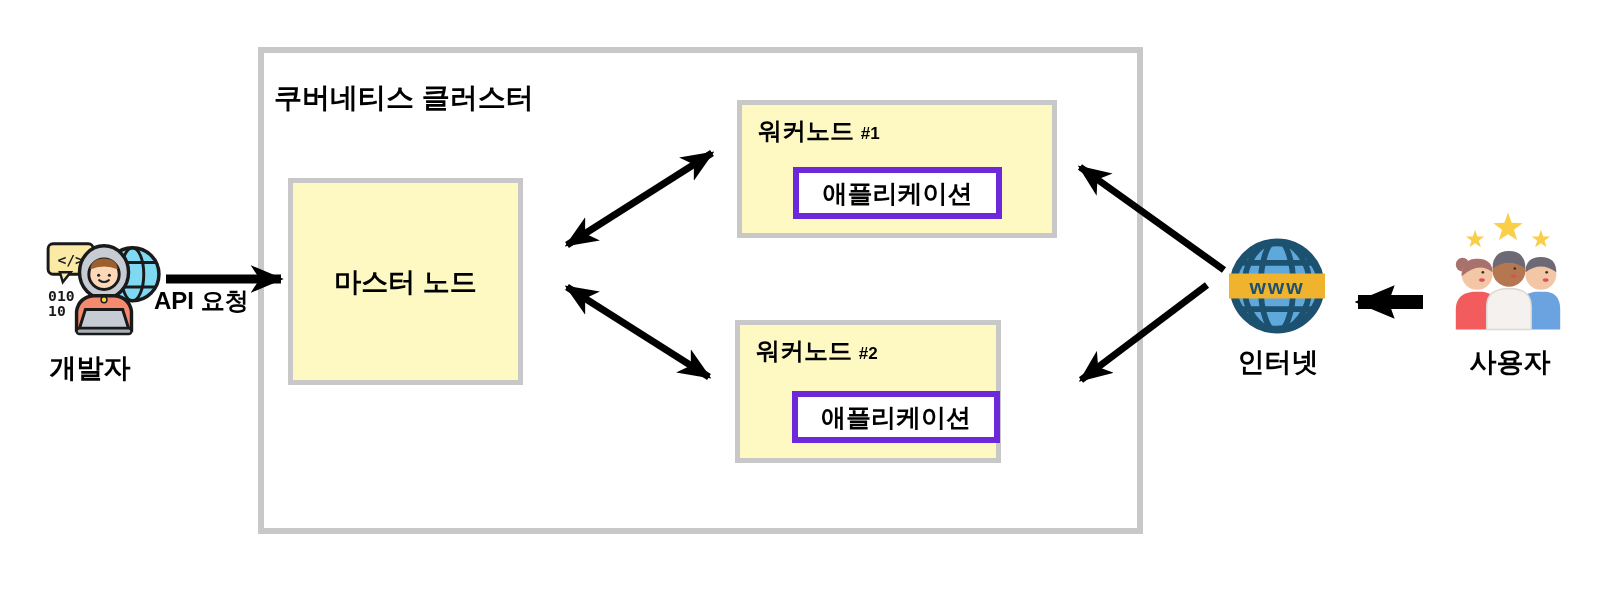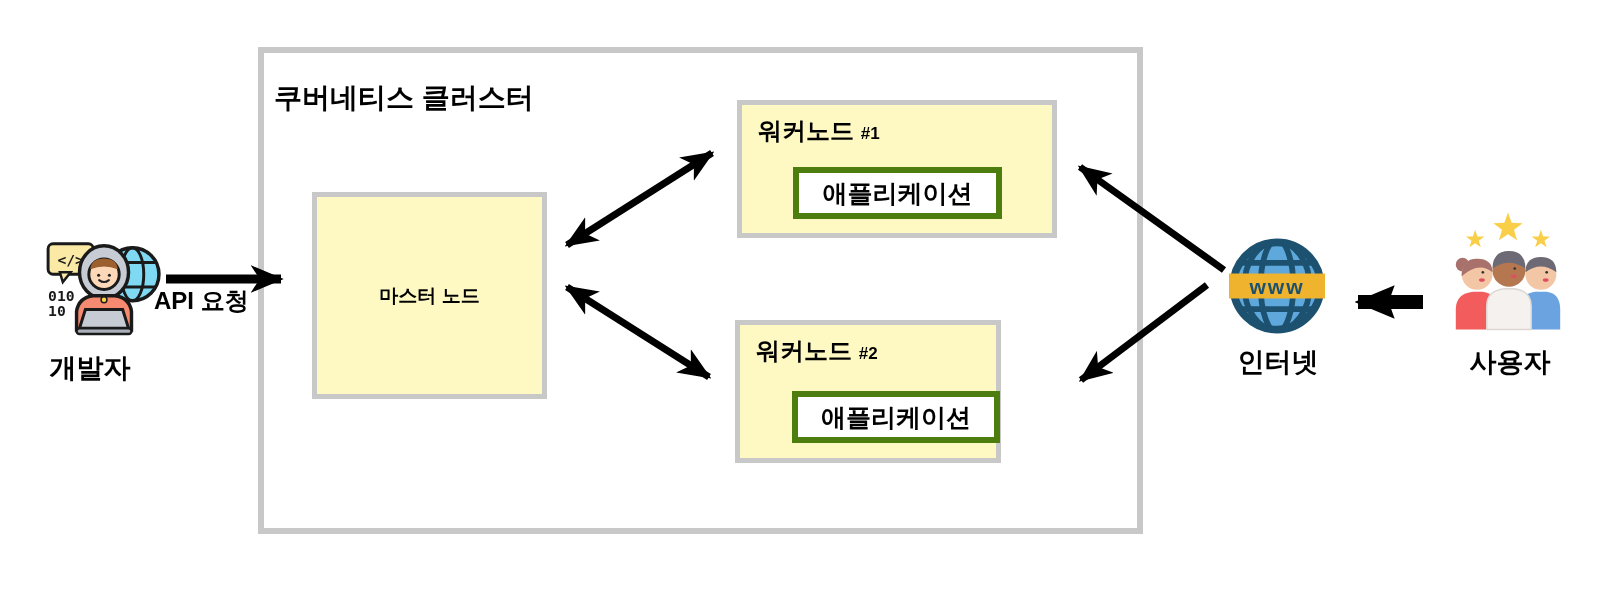--- a/index.html
+++ b/index.html
@@ -4,30 +4,30 @@
 <style>
   * { margin:0; padding:0; box-sizing:border-box; }
   html,body { background:#ffffff; }
   body { font-family:"Liberation Sans", sans-serif; color:#000; }
   .canvas { position:relative; width:1607px; height:598px; background:#fff; overflow:hidden; }
 
   .box { position:absolute; background:#fef9c3; }
   .cluster { left:258px; top:47px; width:885px; height:487px; border:6px solid #c8c8c8; background:transparent; }
   .cluster-label { position:absolute; left:10px; top:26px; font-size:28px; font-weight:bold; white-space:nowrap; }
 
-  .master { left:288px; top:192px; width:235px; height:207px; border:5px solid #c8c8c8;
+  .master { left:288px; top:178px; width:235px; height:207px; border:5px solid #c8c8c8;
             display:flex; align-items:center; justify-content:center;
-            font-size:19px; font-weight:bold;margin-left:24px; }
+            font-size:27px; font-weight:bold; }
 
   .worker { border:5px solid #c8c8c8; }
   .worker1 { left:737px; top:100px; width:320px; height:138px; }
   .worker2 { left:735px; top:320px; width:266px; height:143px; }
   .worker-label { position:absolute; left:16px; top:10px; font-size:24px; font-weight:bold; white-space:nowrap; }
   .worker-num { font-size:17px; }
-  .app { position:absolute; border:6px solid #4d7c0f; background:#fff;
+  .app { position:absolute; border:6px solid #6d28d9; background:#fff;
          display:flex; align-items:center; justify-content:center;
          font-size:25px; font-weight:bold; white-space:nowrap; }
   .app1 { left:51px; top:62px; width:209px; height:52px; }
   .app2 { left:52px; top:66px; width:208px; height:52px; }
 
   .actor-label { position:absolute; width:120px; text-align:center;
                  font-size:27px; font-weight:bold; white-space:nowrap; }
   .label-dev   { left:30px;  top:350px; }
   .label-net   { left:1218px; top:344px; }
   .label-users { left:1450px; top:344px; }

